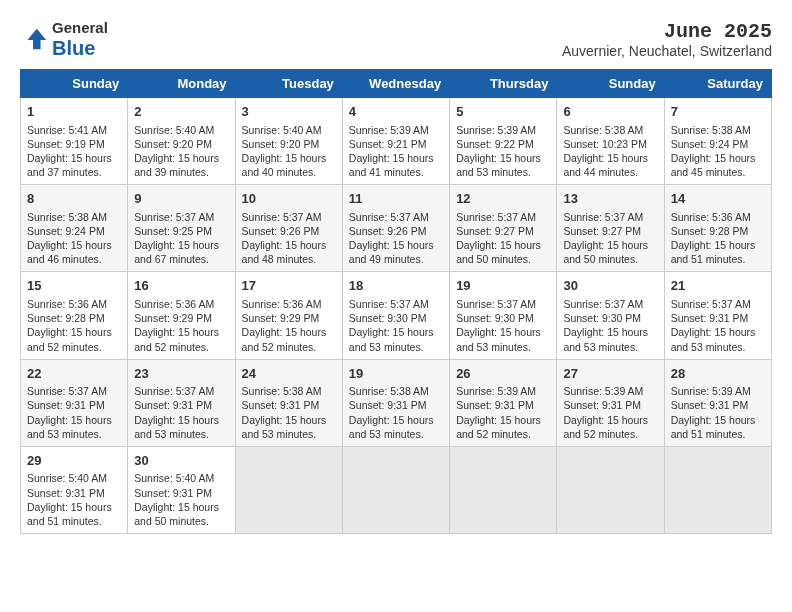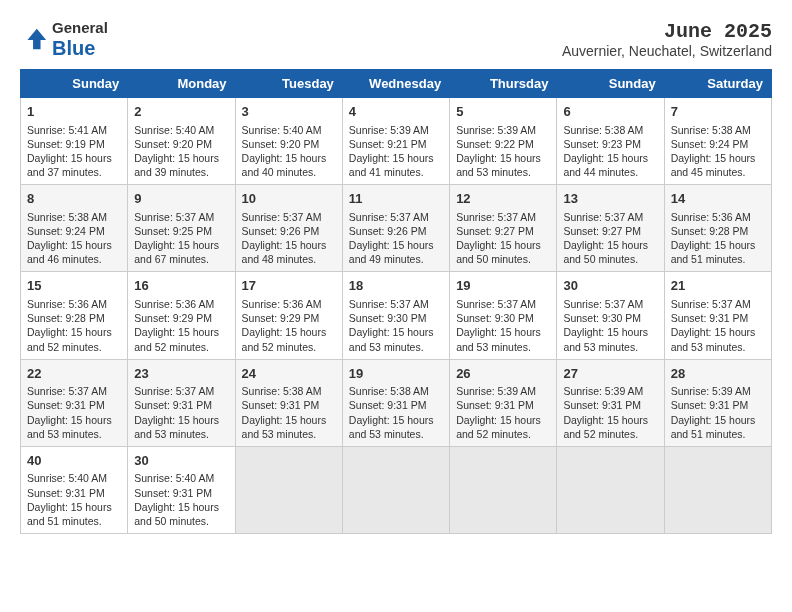--- a/index.html
+++ b/index.html
@@ -140,21 +140,21 @@
         </td>
         <td>
           <span class="day-number">5</span>
           <div>Sunrise: 5:39 AM</div>
           <div>Sunset: 9:22 PM</div>
           <div>Daylight: 15 hours and 53 minutes.</div>
         </td>
         <td>
           <span class="day-number">6</span>
           <div>Sunrise: 5:38 AM</div>
-          <div>Sunset: 9:23 PM</div>
+          <div>Sunset: 10:23 PM</div>
           <div>Daylight: 15 hours and 44 minutes.</div>
         </td>
         <td>
           <span class="day-number">7</span>
           <div>Sunrise: 5:38 AM</div>
           <div>Sunset: 9:24 PM</div>
           <div>Daylight: 15 hours and 45 minutes.</div>
         </td>
       </tr>
       <tr>
@@ -284,21 +284,21 @@
         </td>
         <td>
           <span class="day-number">28</span>
           <div>Sunrise: 5:39 AM</div>
           <div>Sunset: 9:31 PM</div>
           <div>Daylight: 15 hours and 51 minutes.</div>
         </td>
       </tr>
       <tr>
         <td>
-          <span class="day-number">40</span>
+          <span class="day-number">29</span>
           <div>Sunrise: 5:40 AM</div>
           <div>Sunset: 9:31 PM</div>
           <div>Daylight: 15 hours and 51 minutes.</div>
         </td>
         <td>
           <span class="day-number">30</span>
           <div>Sunrise: 5:40 AM</div>
           <div>Sunset: 9:31 PM</div>
           <div>Daylight: 15 hours and 50 minutes.</div>
         </td>

